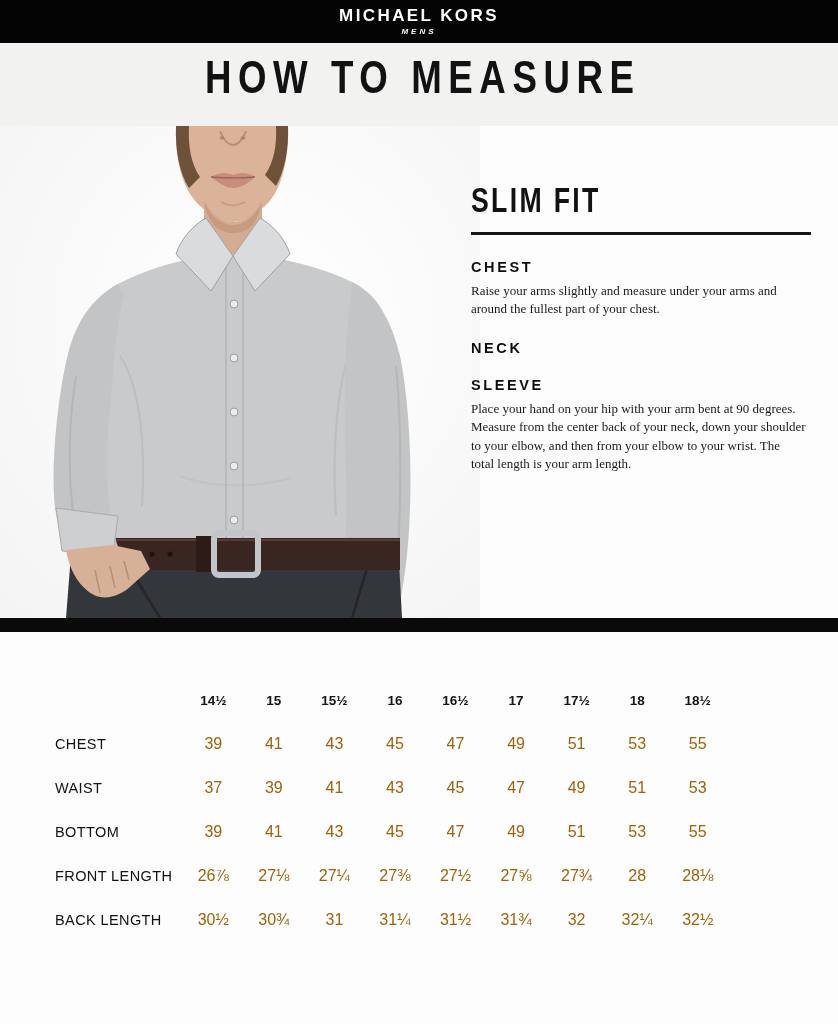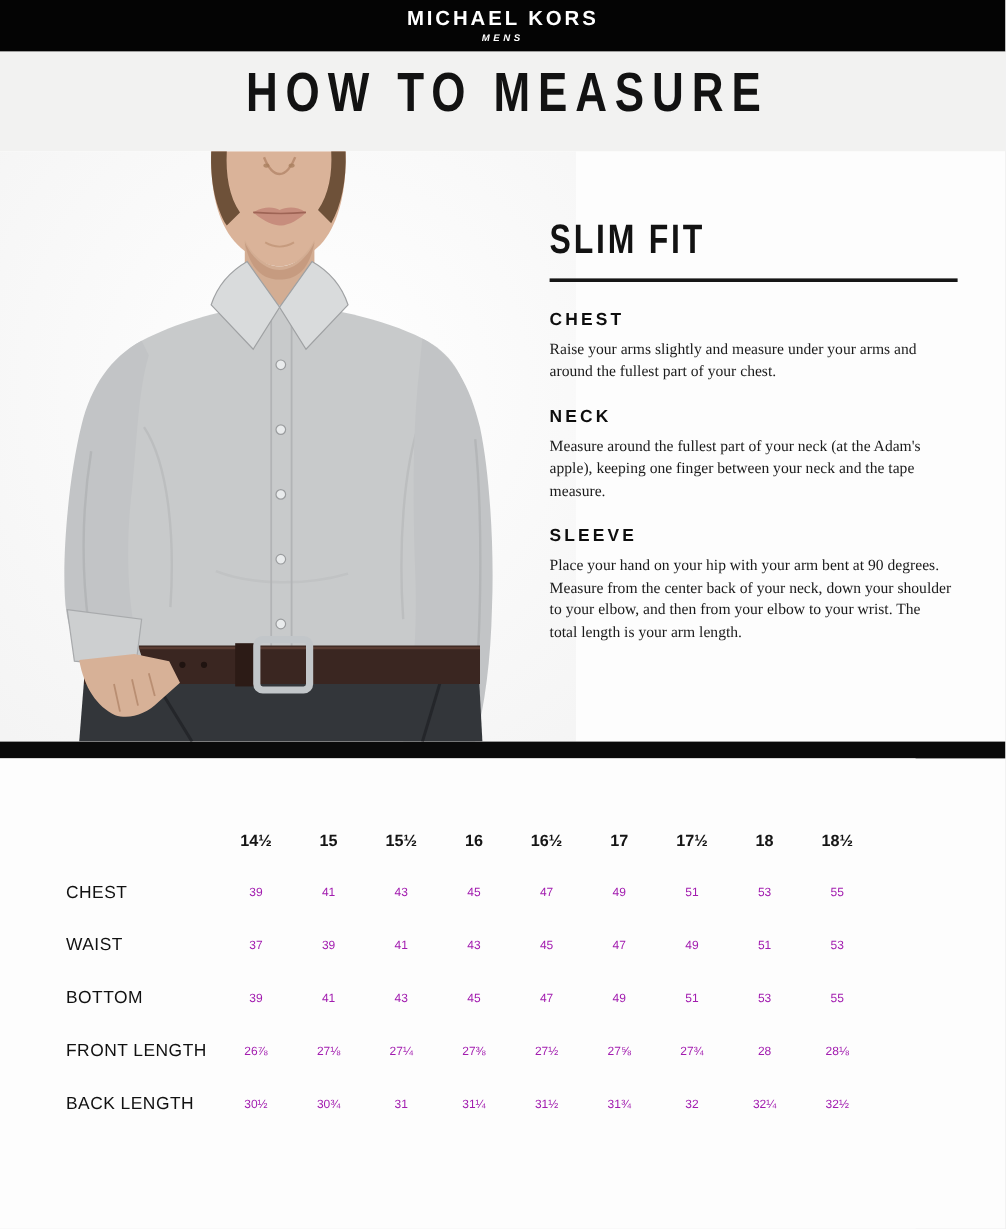--- a/index.html
+++ b/index.html
@@ -25,21 +25,21 @@
     display:flex;align-items:flex-end;justify-content:center;
   }
   .page-title{
     display:inline-block;font-weight:700;font-size:39px;letter-spacing:7px;
     transform:scale(0.94,1.18);color:#121212;white-space:nowrap;margin-left:7px;
   }
   
   .photo{position:absolute;top:126px;left:0;width:480px;height:492px;}
   .photo svg{display:block;}
   
-  .instructions{position:absolute;top:186px;left:458px;width:340px;}
+  .instructions{position:absolute;top:186px;left:471px;width:340px;}
   .fit-title{
     display:inline-block;font-weight:700;font-size:29px;letter-spacing:2.5px;
     transform:scale(0.92,1.18);transform-origin:left center;margin:0;line-height:1;
   }
   .fit-rule{height:3px;background:#161616;margin-top:17px;margin-bottom:24px;}
   .instr-section{margin-bottom:21px;}
   .instr-heading{
     font-weight:700;font-size:14.5px;letter-spacing:2.6px;margin:0 0 7px 0;color:#0e0e0e;
   }
   .instr-body{
@@ -52,21 +52,21 @@
   .table-wrap{position:absolute;top:632px;left:0;width:763px;height:392px;background:#fdfdfd;}
   .size-grid{
     display:grid;grid-template-columns:128px repeat(9,1fr);
     margin:46px 35px 0 55px;
   }
   .size-grid > div{
     height:44px;display:flex;align-items:center;justify-content:center;
   }
   .hcell{font-weight:700;font-size:13.5px;color:#151515;}
   .rlabel{justify-content:flex-start !important;font-size:14.5px;letter-spacing:0.4px;color:#111;}
-  .vcell{font-size:10px;color:#a21caf;}
+  .vcell{font-size:16px;color:#a16207;}
   .corner{}
 </style>
 </head>
 <body>
 
 <div class="page">
 
   <header class="brand-bar">
     <div class="brand-name">MICHAEL KORS</div>
     <div class="brand-sub">MENS</div>
@@ -148,21 +148,20 @@
     <h2 class="fit-title">SLIM FIT</h2>
     <div class="fit-rule"></div>
 
     <div class="instr-section">
       <h3 class="instr-heading">CHEST</h3>
       <p class="instr-body">Raise your arms slightly and measure under your arms and around the fullest part of your chest.</p>
     </div>
 
     <div class="instr-section">
       <h3 class="instr-heading">NECK</h3>
-      <p class="instr-body">Measure around the fullest part of your neck (at the Adam's apple), keeping one finger between your neck and the tape measure.</p>
     </div>
 
     <div class="instr-section">
       <h3 class="instr-heading">SLEEVE</h3>
       <p class="instr-body">Place your hand on your hip with your arm bent at 90 degrees. Measure from the center back of your neck, down your shoulder to your elbow, and then from your elbow to your wrist. The total length is your arm length.</p>
     </div>
   </section>
 
   <div class="divider-bar"></div>
 

